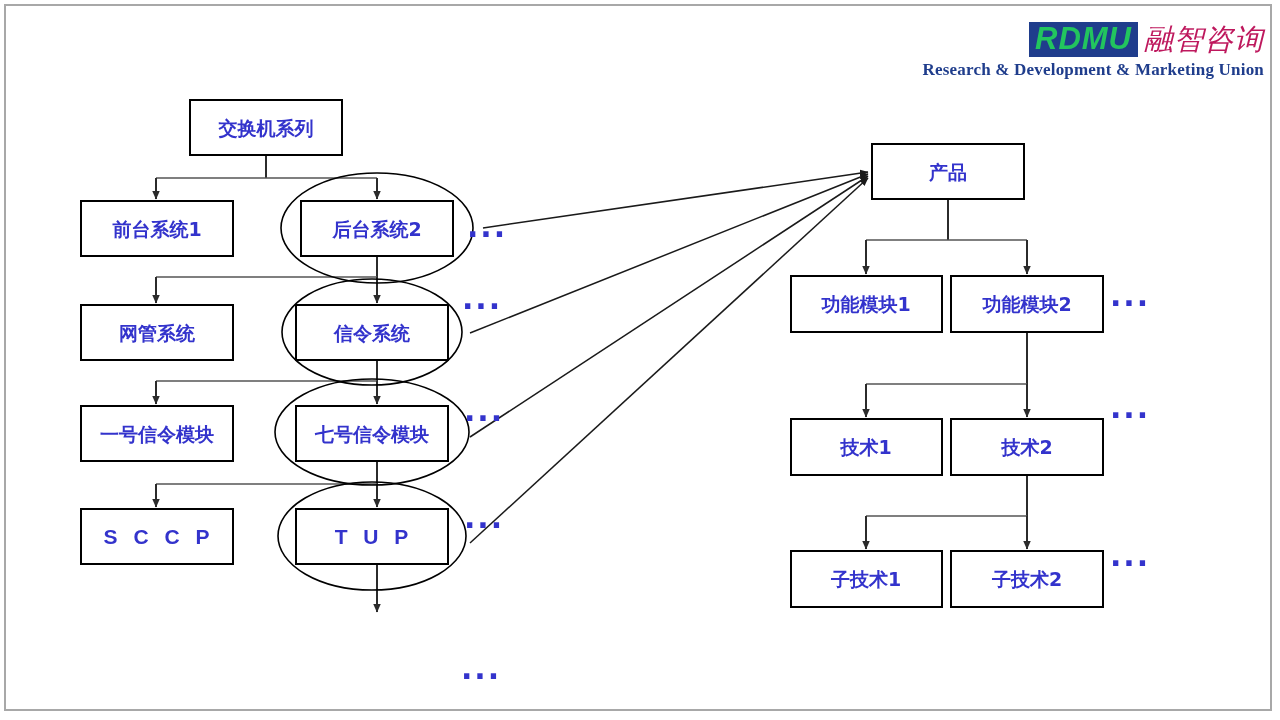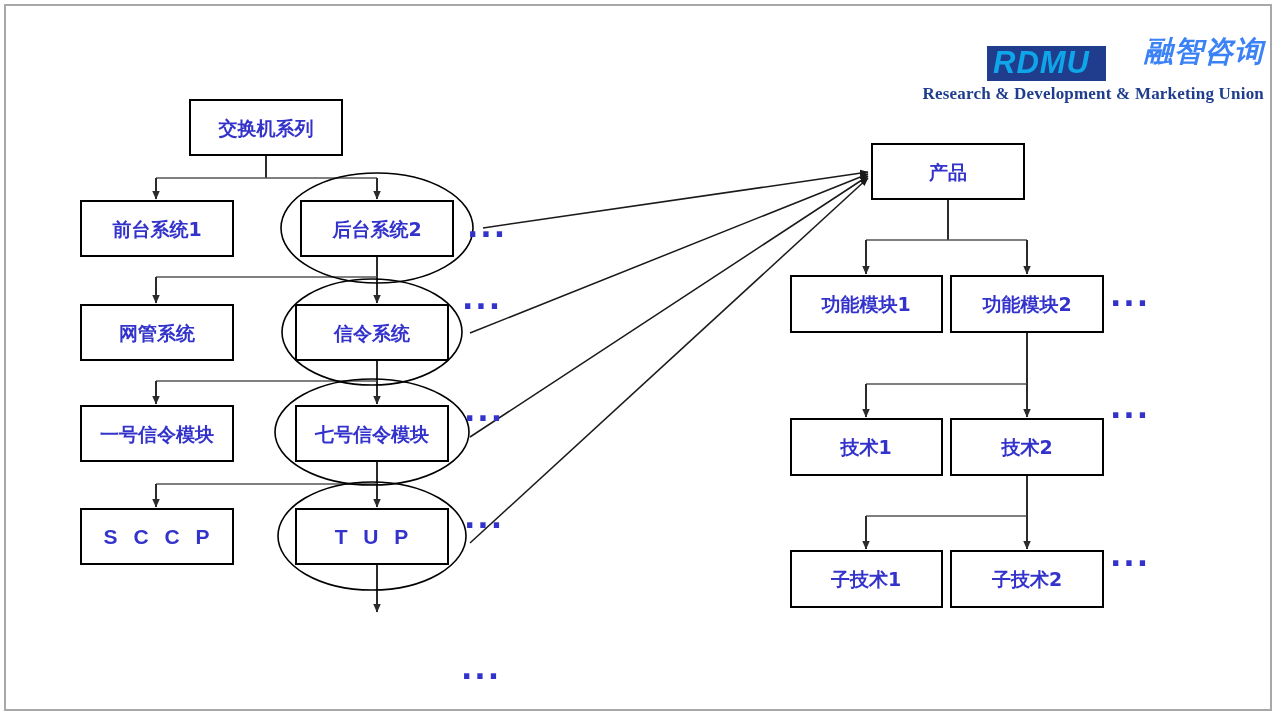--- a/index.html
+++ b/index.html
@@ -41,37 +41,35 @@
     user-select: none;
   }
   #logo-row {
     display: flex;
     align-items: center;
     justify-content: flex-end;
     gap: 6px;
   }
   #logo-mark {
     background: #1F3D8C;
-    color: #0ea5e9;
+    color: #22c55e;
     font-family: "Liberation Sans", "DejaVu Sans", sans-serif;
     font-weight: bold;
     font-style: italic;
     font-size: 31px;
     letter-spacing: 1px;
-    padding: 1px 16px 3px 6px;
-    margin-top: 24px;
+    padding: 1px 6px 3px 6px;
   }
   #logo-cn {
-    color: #3b82f6;
+    color: #be185d;
     font-family: "DejaVu Sans", "Liberation Sans", sans-serif;
-    font-weight: bold;
+    font-weight: normal;
     font-style: italic;
     font-size: 29px;
     letter-spacing: 1px;
-    margin-left: 32px;
   }
   #logo-tagline {
     margin-top: 4px;
     color: #1F3D8C;
     font-family: "Liberation Serif", "DejaVu Serif", serif;
     font-size: 17px;
     font-weight: bold;
     letter-spacing: 0.2px;
   }
   

